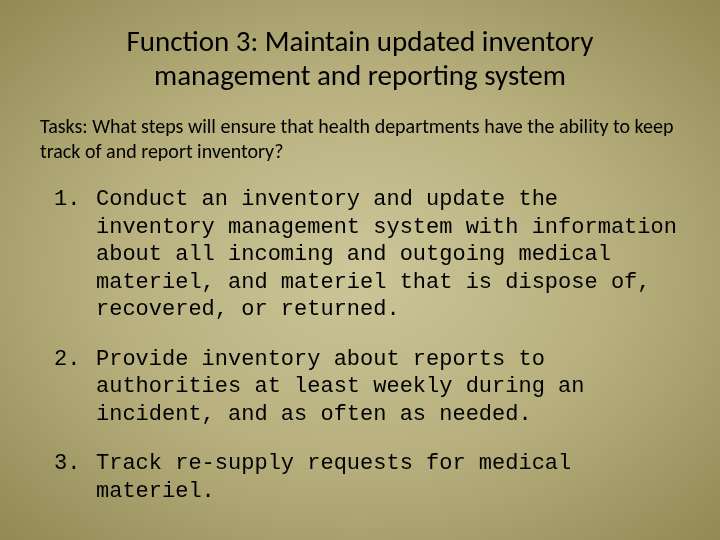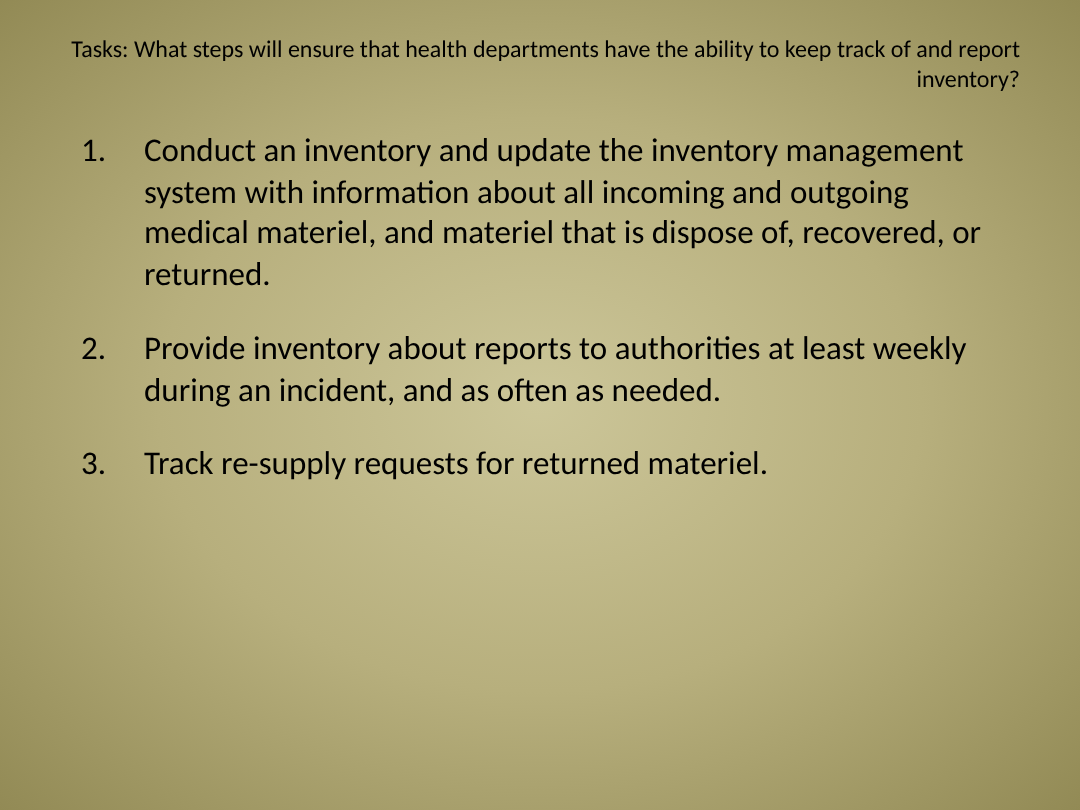--- a/index.html
+++ b/index.html
@@ -22,52 +22,53 @@
   }
   .title {
     font-size: 29px;
     font-weight: 400;
     text-align: center;
     margin: 0 auto 22px auto;
     line-height: 1.18;
     max-width: 560px;
   }
   .tasks {
-    font-size: 16px;
+    font-size: 20px;
     line-height: 1.25;
     margin-bottom: 22px;
     padding-left: 0;
-    text-align: right;
   }
   ol.items {
     list-style: none;
     padding: 0;
     margin: 0;
     counter-reset: item;
+    font-family: Liberation Mono, monospace;
   }
   ol.items li {
     font-size: 22px;
     line-height: 1.25;
     margin-bottom: 22px;
     padding-left: 56px;
     position: relative;
     counter-increment: item;
   }
   ol.items li::before {
     content: counter(item) ".";
     position: absolute;
     left: 14px;
     top: 0;
   }
 </style>
 </head>
 <body>
 
 <div class="slide">
+  <h1 class="title">Function 3: Maintain updated inventory management and reporting system</h1>
 
   <div class="tasks">Tasks: What steps will ensure that health departments have the ability to keep track of and report inventory?</div>
 
   <ol class="items">
     <li>Conduct an inventory and update the inventory management system with information about all incoming and outgoing medical materiel, and materiel that is dispose of, recovered, or returned.</li>
     <li>Provide inventory about reports to authorities at least weekly during an incident, and as often as needed.</li>
-    <li>Track re-supply requests for returned materiel.</li>
+    <li>Track re-supply requests for medical materiel.</li>
   </ol>
 </div>
 
 </body></html>

